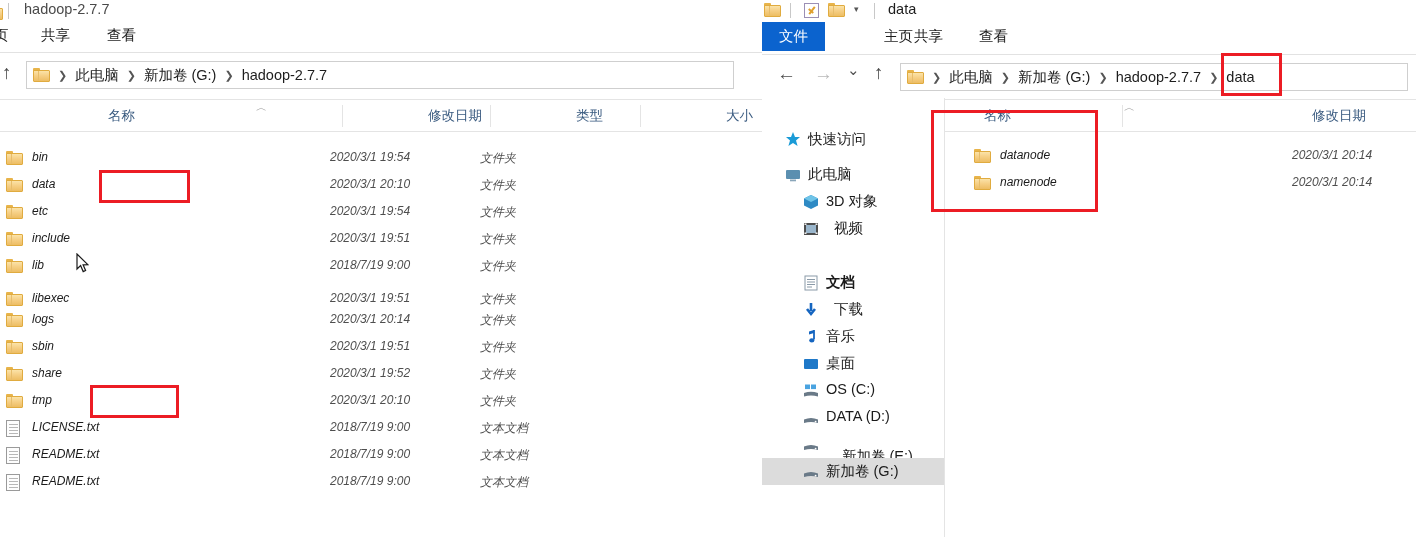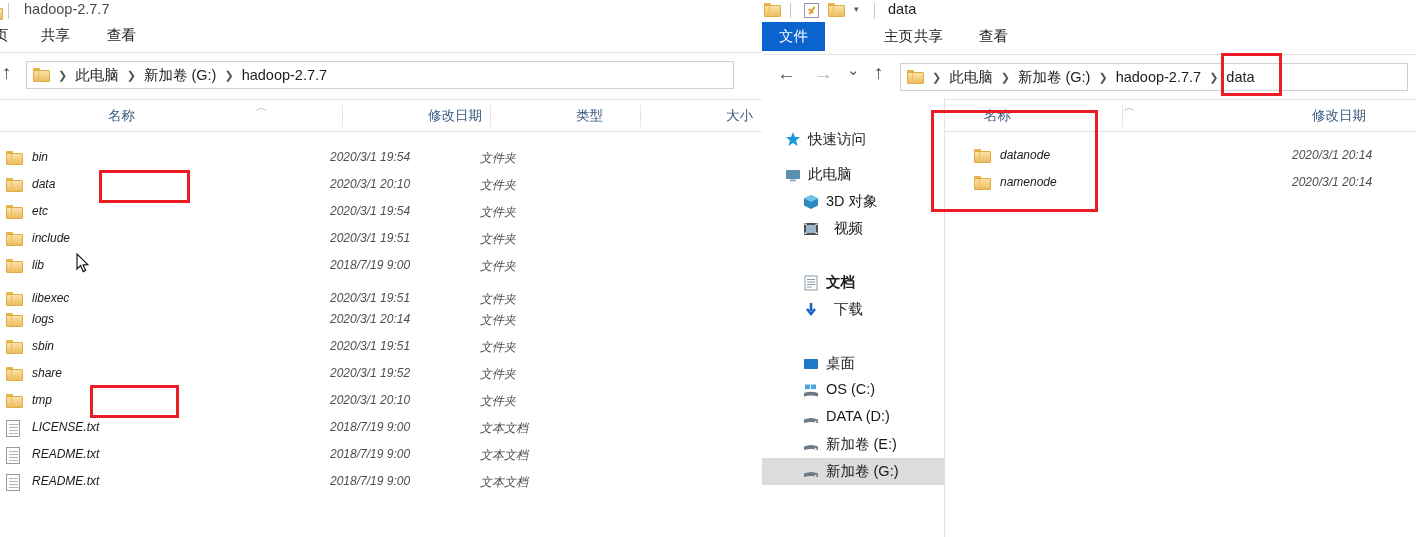--- a/index.html
+++ b/index.html
@@ -377,20 +377,28 @@
             <rect x="5" y="12.5" width="5" height="1" fill="#8a9aa8"></rect>
           </svg></span>
         <span class="lbl" style="left: 64px; font-weight: bold;">文档</span>
       </div>
       <div class="navitem" style="left: 0px; top: 198px; width: 182px;">
         <span class="navico" style="left: 40px;"><svg width="18" height="18" viewBox="0 0 18 18">
             <path d="M9,2 L9,10 M5,8 L9,13 L13,8" stroke="#1565c0" stroke-width="2.6" fill="none"></path>
           </svg></span>
         <span class="lbl" style="left: 72px;">下载</span>
       </div>
+      <div class="navitem" style="left: 0px; top: 225px; width: 182px;">
+        <span class="navico" style="left: 40px;"><svg width="18" height="18" viewBox="0 0 18 18">
+            <path d="M12,2 L12,11.5" stroke="#1565c0" stroke-width="1.8"></path>
+            <path d="M12,2 L12,5 L7,6.4 L7,3.4 Z" fill="#1565c0"></path>
+            <ellipse cx="9.8" cy="12.4" rx="2.6" ry="2.1" fill="#1565c0"></ellipse>
+          </svg></span>
+        <span class="lbl" style="left: 64px;">音乐</span>
+      </div>
       <div class="navitem" style="left: 0px; top: 252px; width: 182px;">
         <span class="navico" style="left: 40px;"><svg width="18" height="18" viewBox="0 0 18 18">
             <rect x="2" y="4" width="14" height="10" rx="1" fill="#1e78c8"></rect>
           </svg></span>
         <span class="lbl" style="left: 64px;">桌面</span>
       </div>
       <div class="navitem" style="left: 0px; top: 279px; width: 182px; text-decoration: underline;">
         <span class="navico" style="left: 40px;"><svg width="18" height="18" viewBox="0 0 18 18">
             <path d="M2,11 Q9,8.5 16,11 L16,14.5 Q9,12.5 2,14.5 Z" fill="#6a7a88"></path>
             <rect x="3" y="2.5" width="5" height="4.6" fill="#4aa3e0"></rect>
@@ -403,21 +411,21 @@
             <path d="M2,10.5 Q9,7.5 16,10.5 L16,14 Q9,11.8 2,14 Z" fill="#6a7a88"></path>
             <circle cx="13.6" cy="12.6" r="0.9" fill="#fff"></circle>
           </svg></span>
         <span class="lbl" style="left: 64px;">DATA (D:)</span>
       </div>
       <div class="navitem" style="left: 0px; top: 333px; width: 182px;">
         <span class="navico" style="left: 40px;"><svg width="18" height="18" viewBox="0 0 18 18">
             <path d="M2,10.5 Q9,7.5 16,10.5 L16,14 Q9,11.8 2,14 Z" fill="#6a7a88"></path>
             <circle cx="13.6" cy="12.6" r="0.9" fill="#fff"></circle>
           </svg></span>
-        <span class="lbl" style="left: 64px;">新加卷 (E:)</span>
+        <span class="lbl" style="left: 80px; margin-top: 12px;">新加卷 (E:)</span>
       </div>
       <div class="navitem sel" style="left: 0px; top: 360px; width: 182px;">
         <span class="navico" style="left: 40px;"><svg width="18" height="18" viewBox="0 0 18 18">
             <path d="M2,10.5 Q9,7.5 16,10.5 L16,14 Q9,11.8 2,14 Z" fill="#6a7a88"></path>
             <circle cx="13.6" cy="12.6" r="0.9" fill="#fff"></circle>
           </svg></span>
         <span class="lbl" style="left: 64px;">新加卷 (G:)</span>
       </div>
     </div>
   <div class="vrule" style="left:182px;top:98px;height:439px;"></div>

